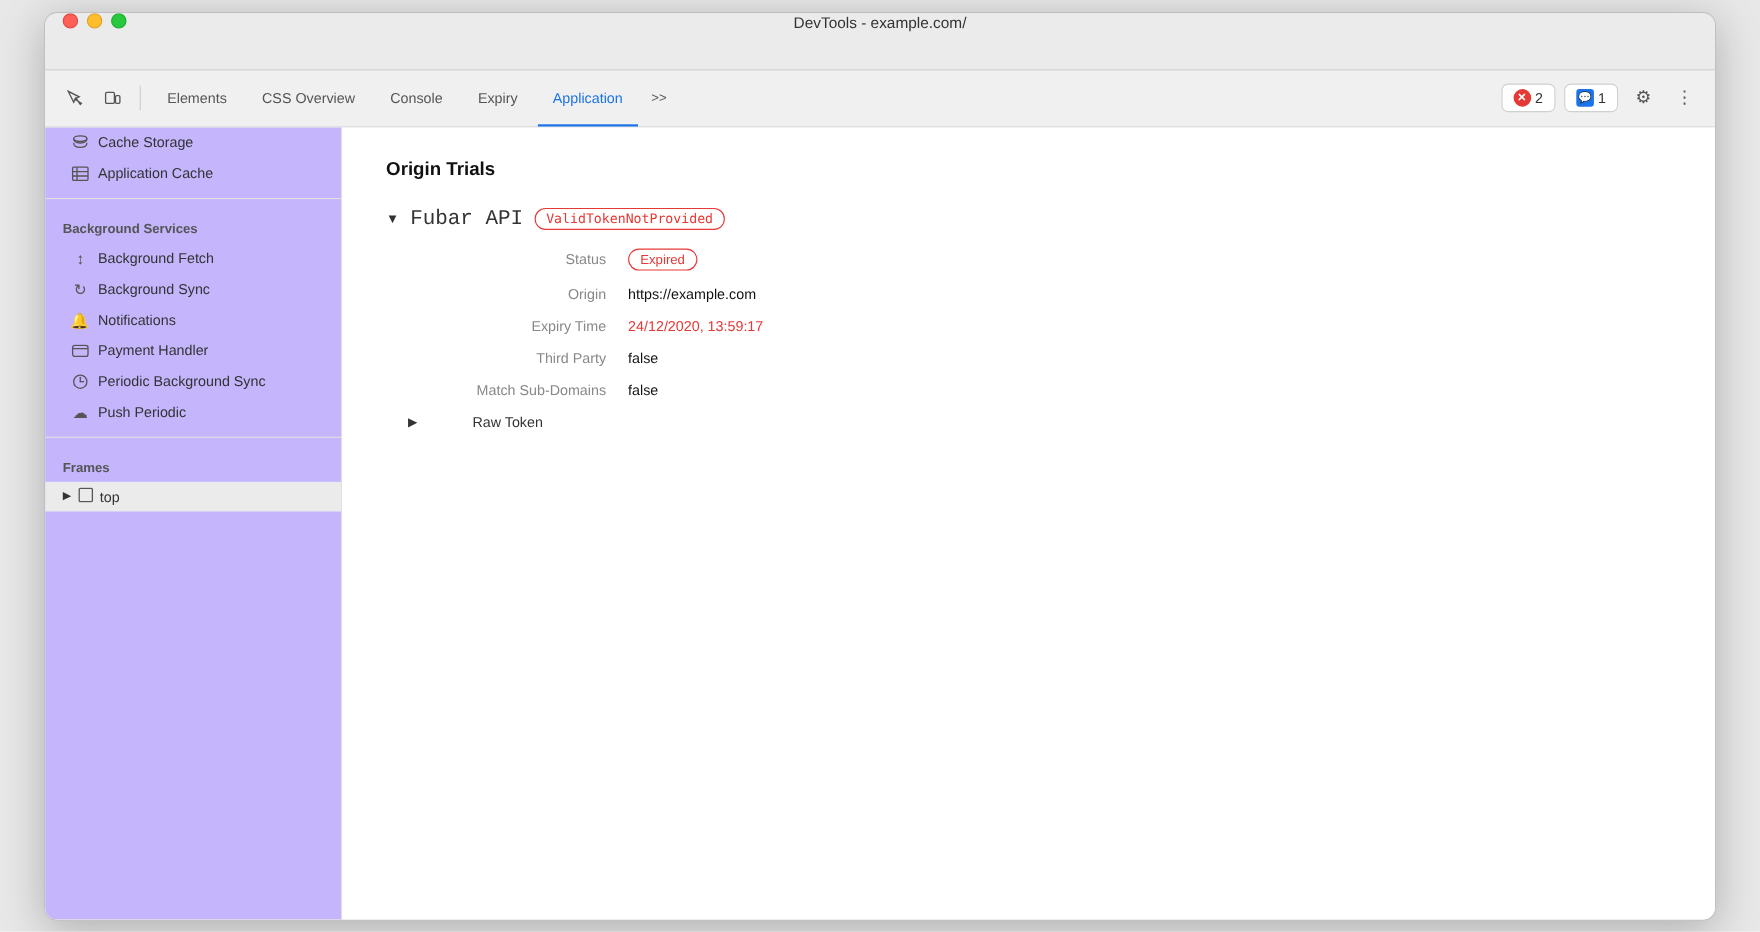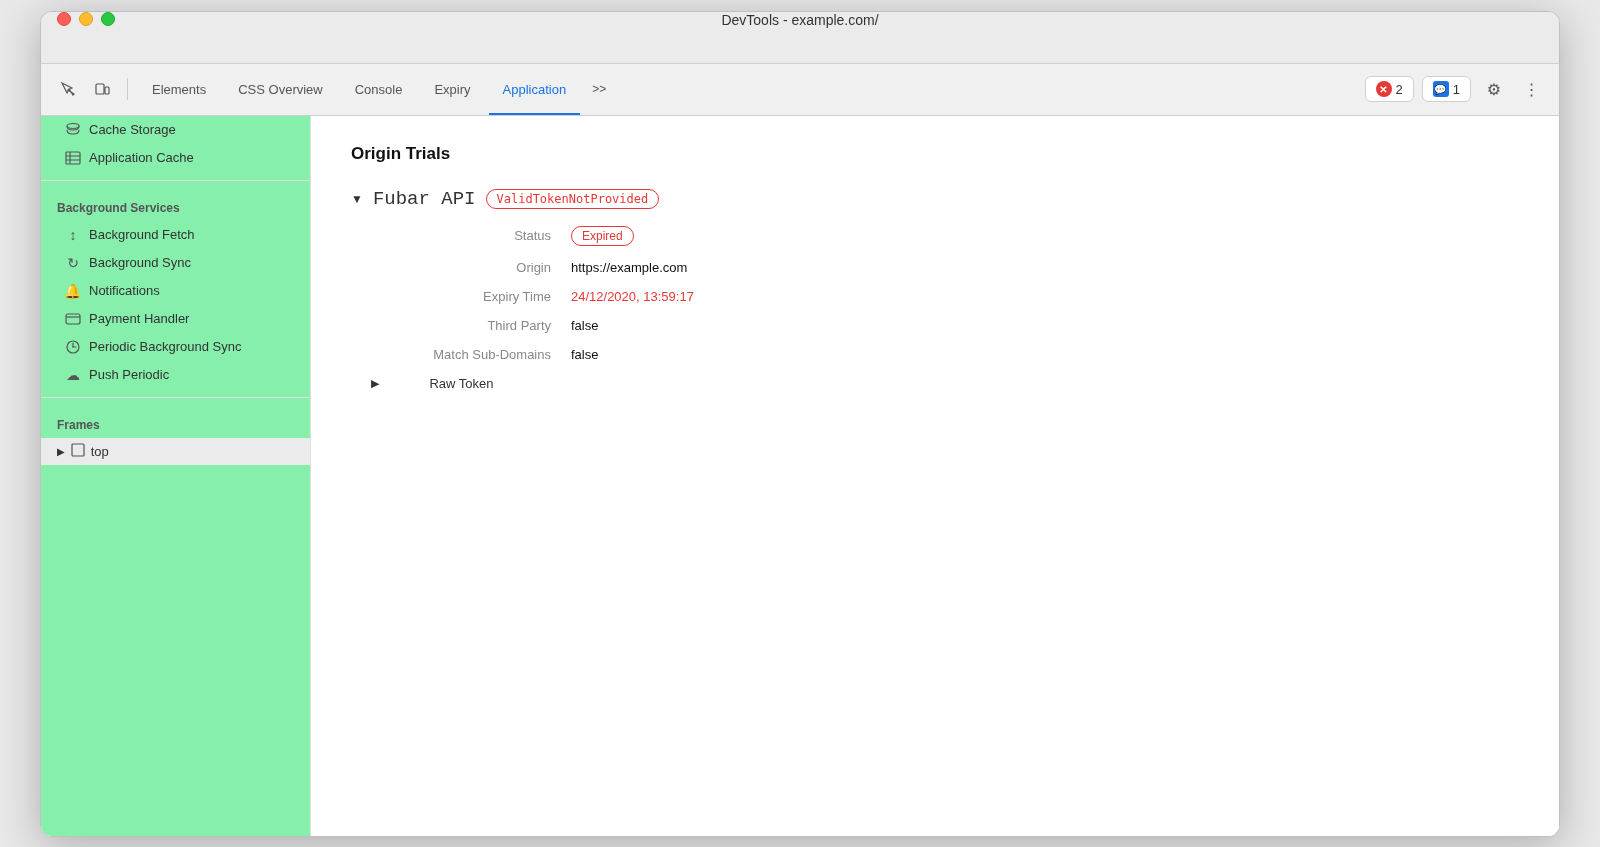--- a/index.html
+++ b/index.html
@@ -158,21 +158,21 @@
     
     .main {
       display: flex;
       height: 720px;
       background: #fff;
     }
     
     .sidebar {
       width: 270px;
       min-width: 270px;
-      background: #86efac;
+      background: #c4b5fd;
       border-right: 1px solid #e0e0e0;
       overflow-y: auto;
       padding-bottom: 16px;
     }
     .sidebar-section {
       padding: 0;
     }
     .sidebar-section-header {
       padding: 12px 16px 6px 16px;
       font-size: 11px;

